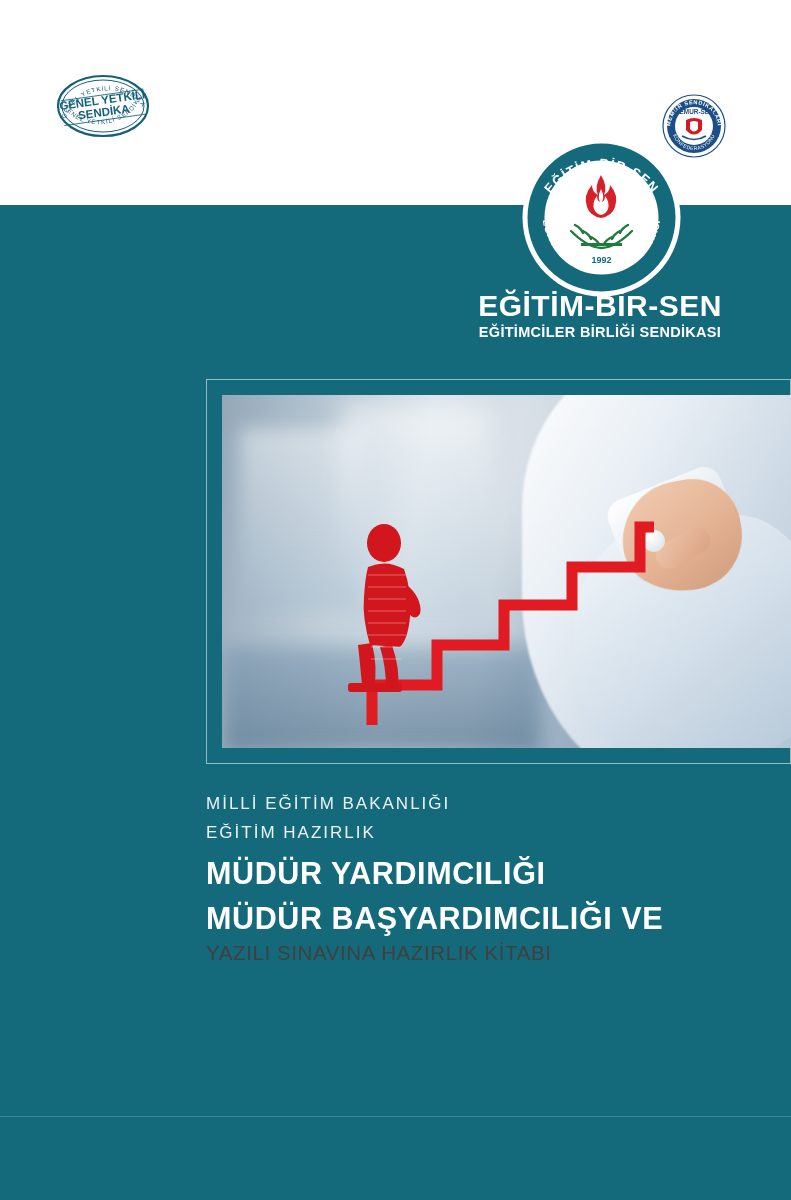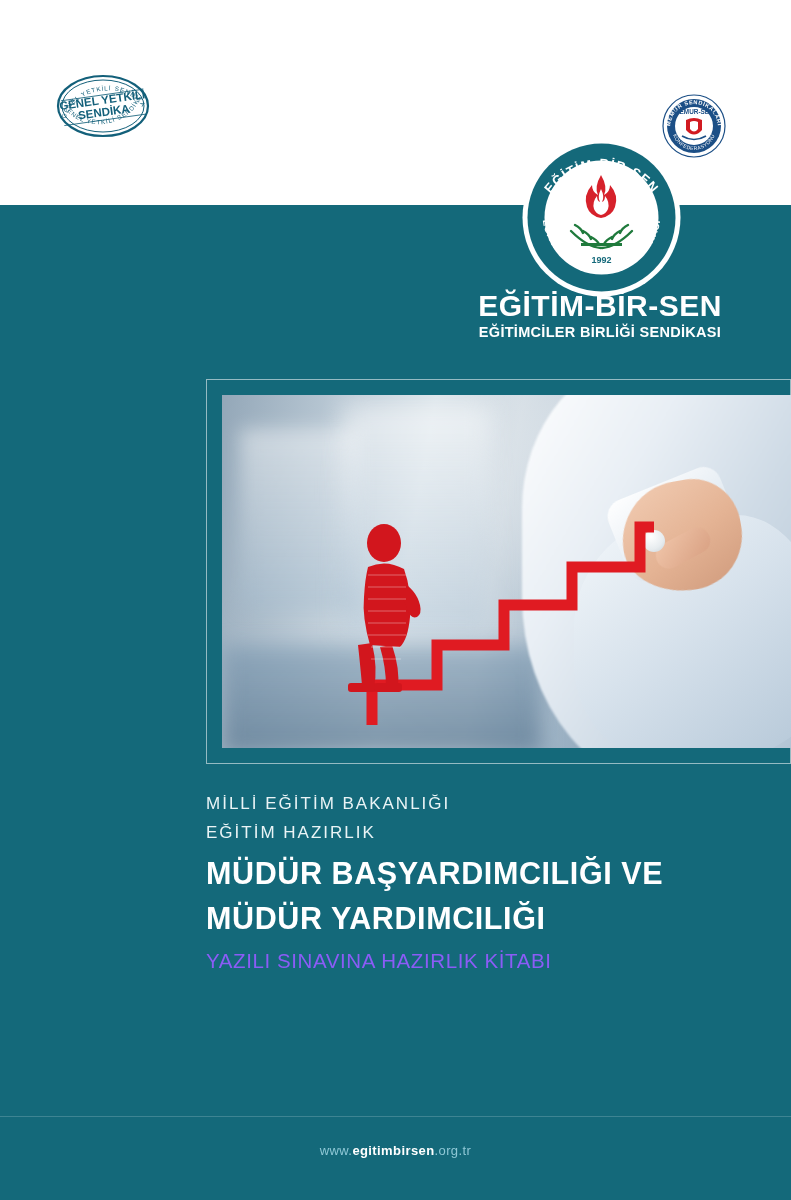--- a/index.html
+++ b/index.html
@@ -236,22 +236,21 @@
     font-size: 30.5px;
     font-weight: bold;
     letter-spacing: 0.6px;
     line-height: 39px;
     margin-top: 6px;
   }
   .t-sub {
     font-size: 20.5px;
     letter-spacing: 0.6px;
     line-height: 30px;
-    margin-top: 8px;
-    color: #8b5cf6;
+    color: #404040;
   }
 </style>
 </head>
 <body>
 
 <div class="page">
 
   <div class="top-band">
     <div class="top-band-inner"></div>
   </div>
@@ -370,23 +369,20 @@
       </g>
       <g stroke="rgba(255,255,255,0.35)" stroke-width="1" fill="none">
         <path d="M146 180 h38 M146 192 h38 M146 204 h38 M146 216 h38 M146 228 h38 M146 240 h38 M149 252 h30 M149 264 h30"></path>
       </g>
     </svg>
   </div>
 
   <div class="titles">
     <div class="t-small1">MİLLİ EĞİTİM BAKANLIĞI</div>
     <div class="t-small2">EĞİTİM HAZIRLIK</div>
+    <div class="t-big">MÜDÜR YARDIMCILIĞI</div>
     <div class="t-big">MÜDÜR BAŞYARDIMCILIĞI VE</div>
-    <div class="t-big">MÜDÜR YARDIMCILIĞI</div>
     <div class="t-sub">YAZILI SINAVINA HAZIRLIK KİTABI</div>
   </div>
 
   <div class="footer-band"></div>
-  <div class="footer-url">
-    <span>www.</span><span class="bold">egitimbirsen</span><span>.org.tr</span>
-  </div>
 
 </div>
 
 </body></html>

